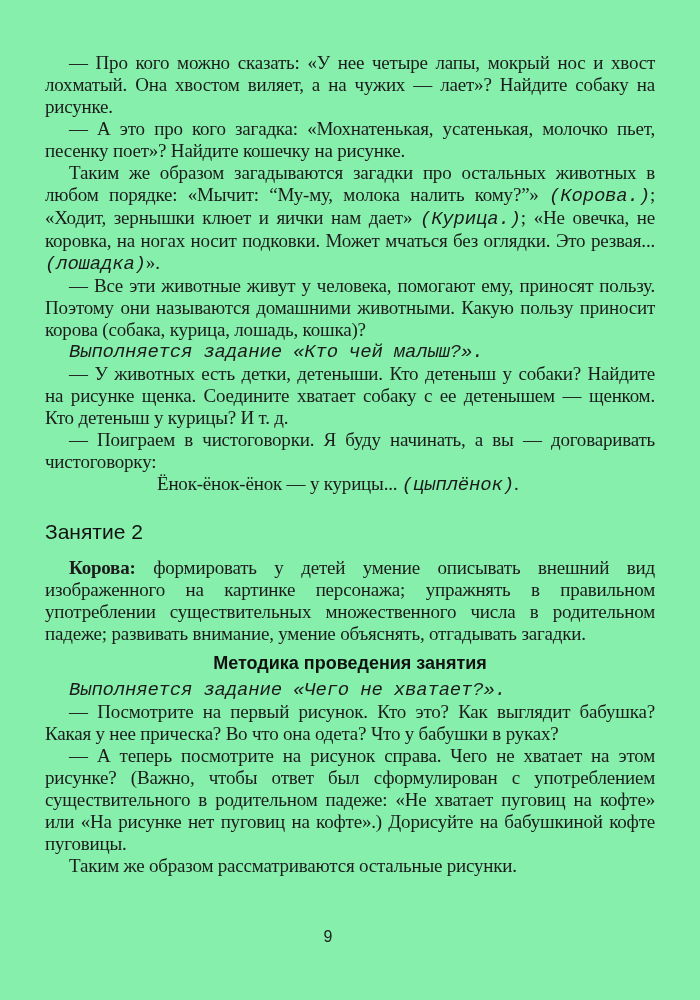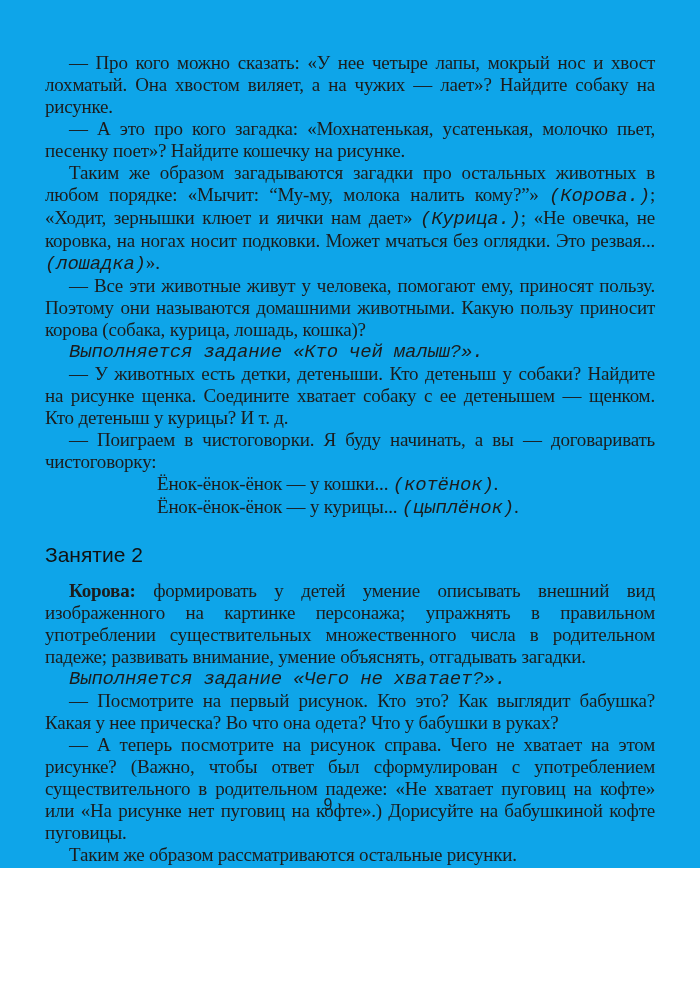--- a/index.html
+++ b/index.html
@@ -3,23 +3,23 @@
 <meta charset="utf-8">
 <style>
   html, body {
     margin: 0;
     padding: 0;
     background: #ffffff;
   }
   .page {
     position: relative;
     width: 700px;
-    height: 868px;
+    height: 1000px;
     margin: 0 auto;
-    background: #0ea5e9;
+    background: #86efac;
     box-sizing: border-box;
     padding: 52px 45px 0 45px;
     overflow: hidden;
     font-family: "Liberation Serif", "DejaVu Serif", serif;
     font-size: 19px;
     line-height: 22px;
     color: #1c1c1c;
   }
   p.body {
     margin: 0;
@@ -83,29 +83,29 @@
 
   <p class="body ind">— Все эти животные живут у человека, помогают ему, приносят пользу. Поэтому они называются домашними животными. Какую пользу приносит корова (собака, курица, лошадь, кошка)?</p>
 
   <p class="body ind italic">Выполняется задание «Кто чей малыш?».</p>
 
   <p class="body ind">— У животных есть детки, детеныши. Кто детеныш у собаки? Найдите на рисунке щенка. Соедините хватает собаку с ее детенышем — щенком. Кто детеныш у курицы? И т. д.</p>
 
   <p class="body ind">— Поиграем в чистоговорки. Я буду начинать, а вы — договаривать чистоговорку:</p>
 
   <div class="rhymes">
-    <p class="body rhyme"><span>Ёнок-ёнок-ёнок — у кошки... </span><span class="italic">(котёнок)</span><span>.</span></p>
     <p class="body rhyme"><span>Ёнок-ёнок-ёнок — у курицы... </span><span class="italic">(цыплёнок)</span><span>.</span></p>
   </div>
 
   <h2 class="lesson-title">Занятие 2</h2>
 
   <p class="body ind"><b class="lbl">Корова:</b><span> формировать у детей умение описывать внешний вид изображенного на картинке персонажа; упражнять в правильном употреблении существительных множественного числа в родительном падеже; развивать внимание, умение объяснять, отгадывать загадки.</span></p>
 
 
+  <h3 class="method-title">Методика проведения занятия</h3>
 
   <p class="body ind italic">Выполняется задание «Чего не хватает?».</p>
 
   <p class="body ind">— Посмотрите на первый рисунок. Кто это? Как выглядит бабушка? Какая у нее прическа? Во что она одета? Что у бабушки в руках?</p>
 
   <p class="body ind">— А теперь посмотрите на рисунок справа. Чего не хватает на этом рисунке? (Важно, чтобы ответ был сформулирован с употреблением существительного в родительном падеже: «Не хватает пуговиц на кофте» или «На рисунке нет пуговиц на кофте».) Дорисуйте на бабушкиной кофте пуговицы.</p>
 
   <p class="body ind">Таким же образом рассматриваются остальные рисунки.</p>
 
   <div class="page-number">9</div>

